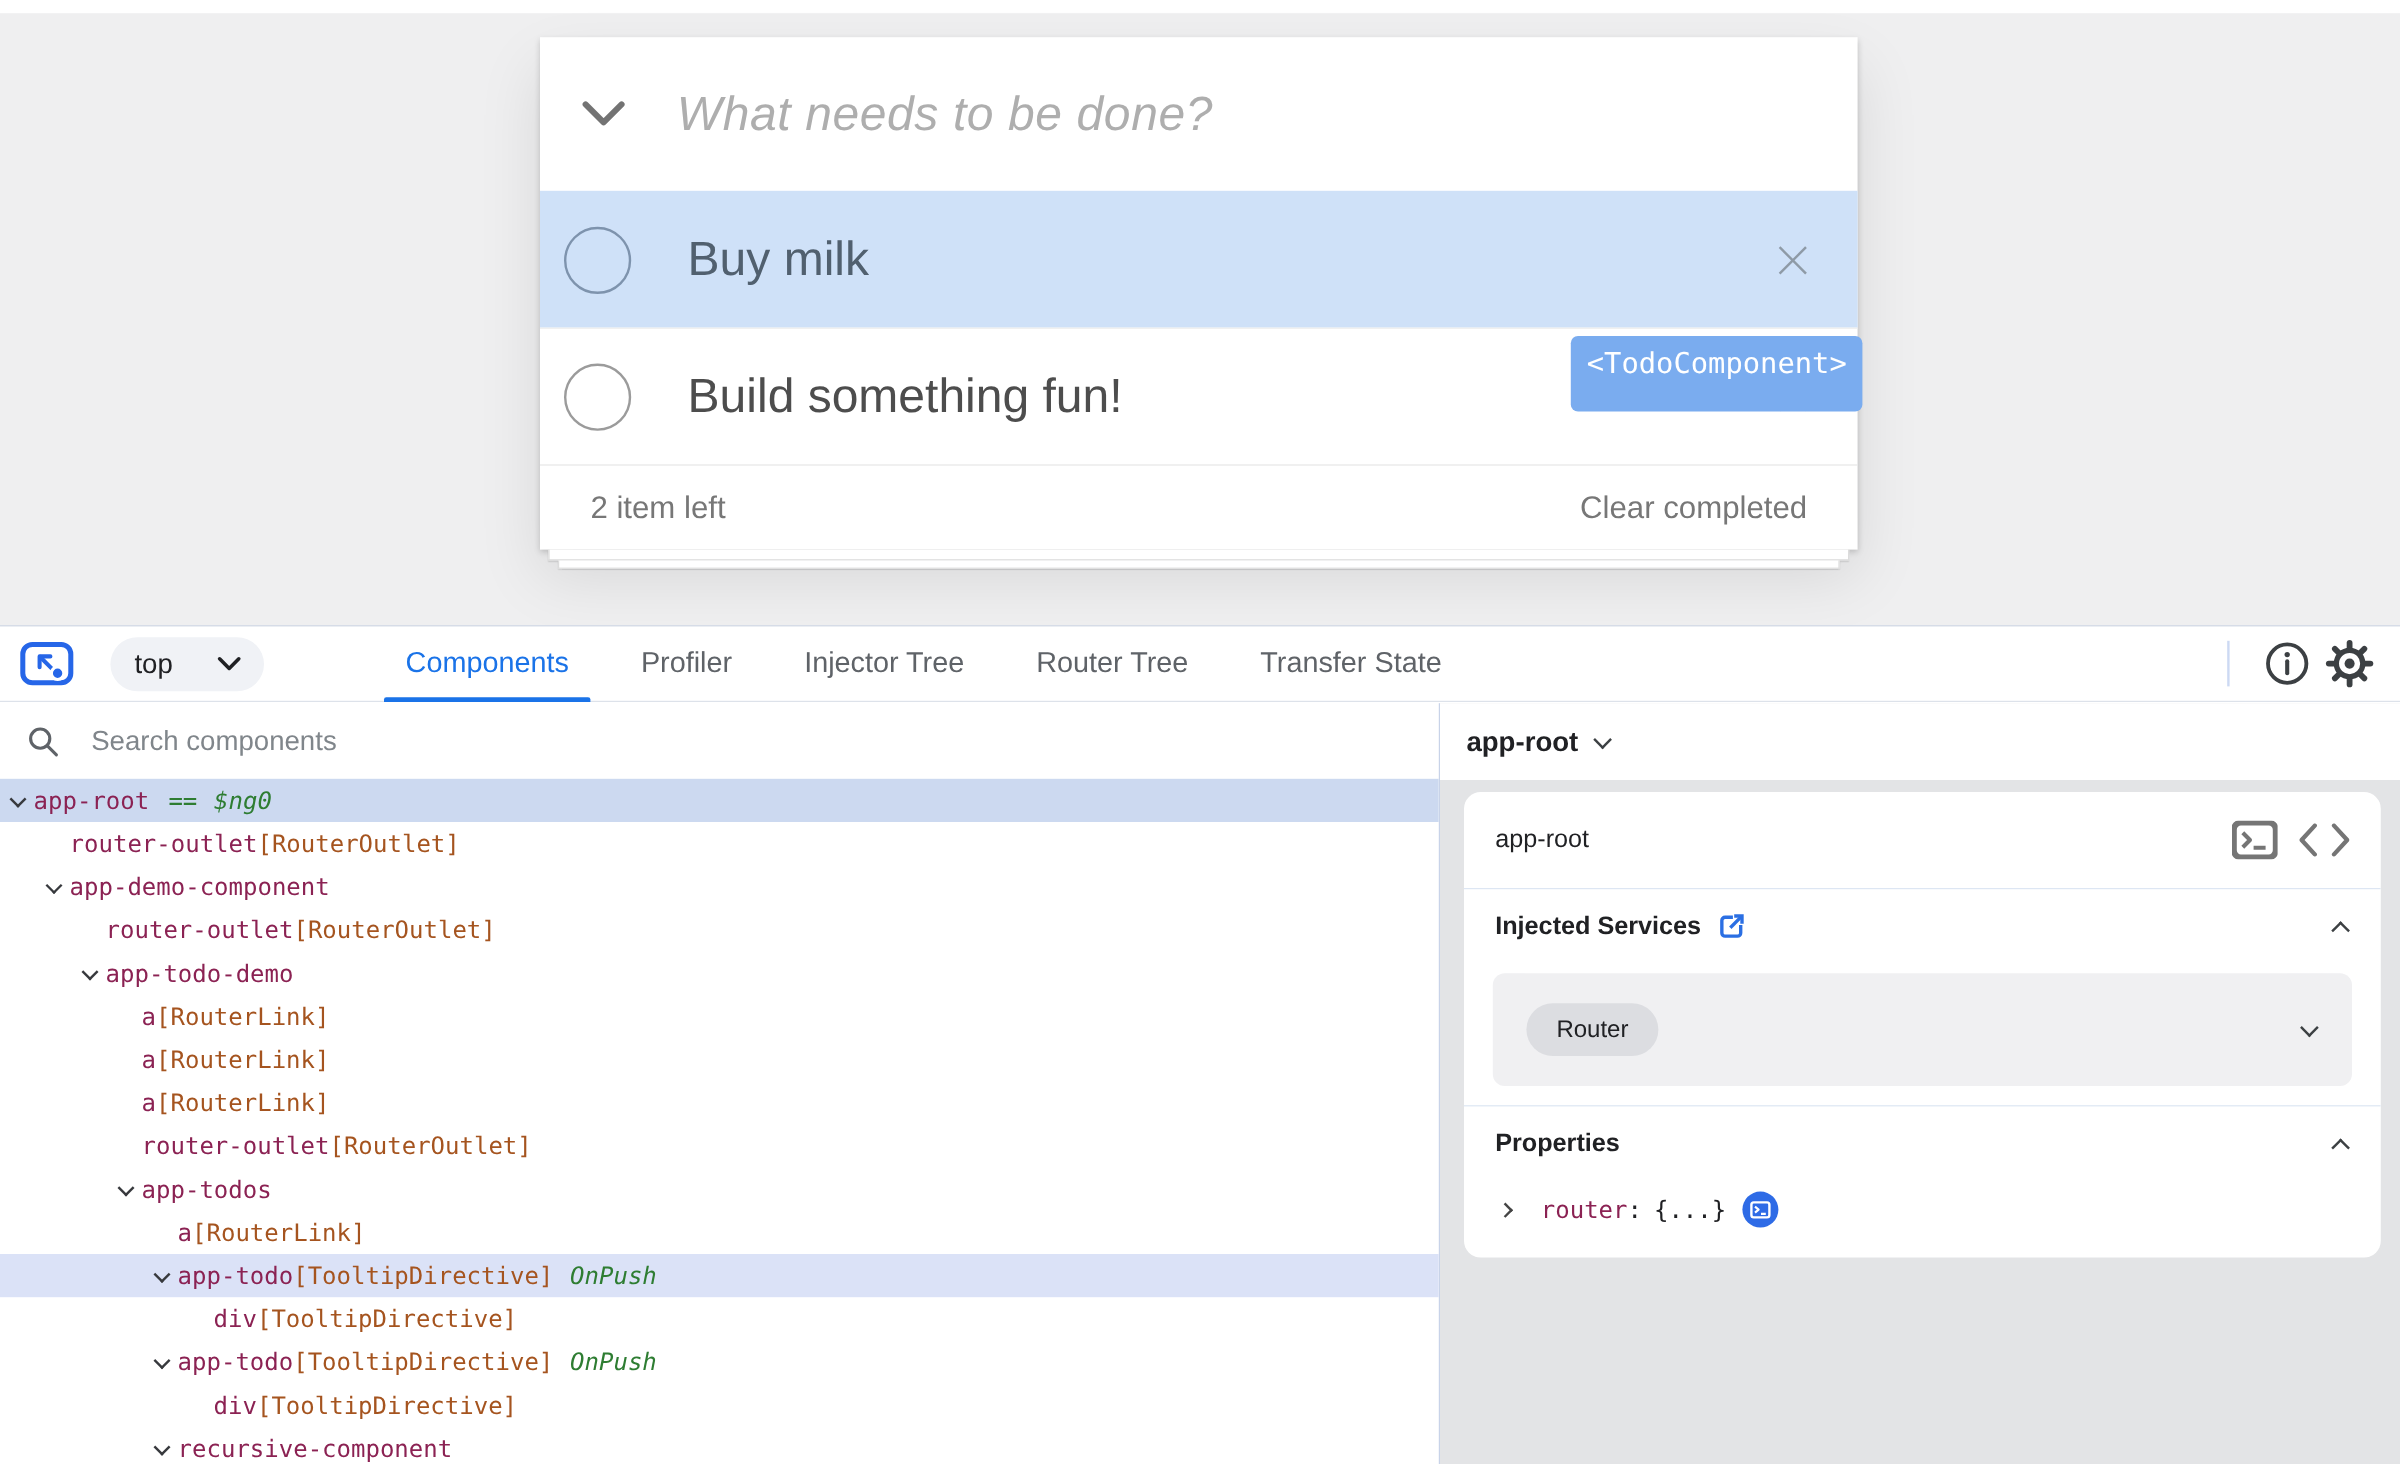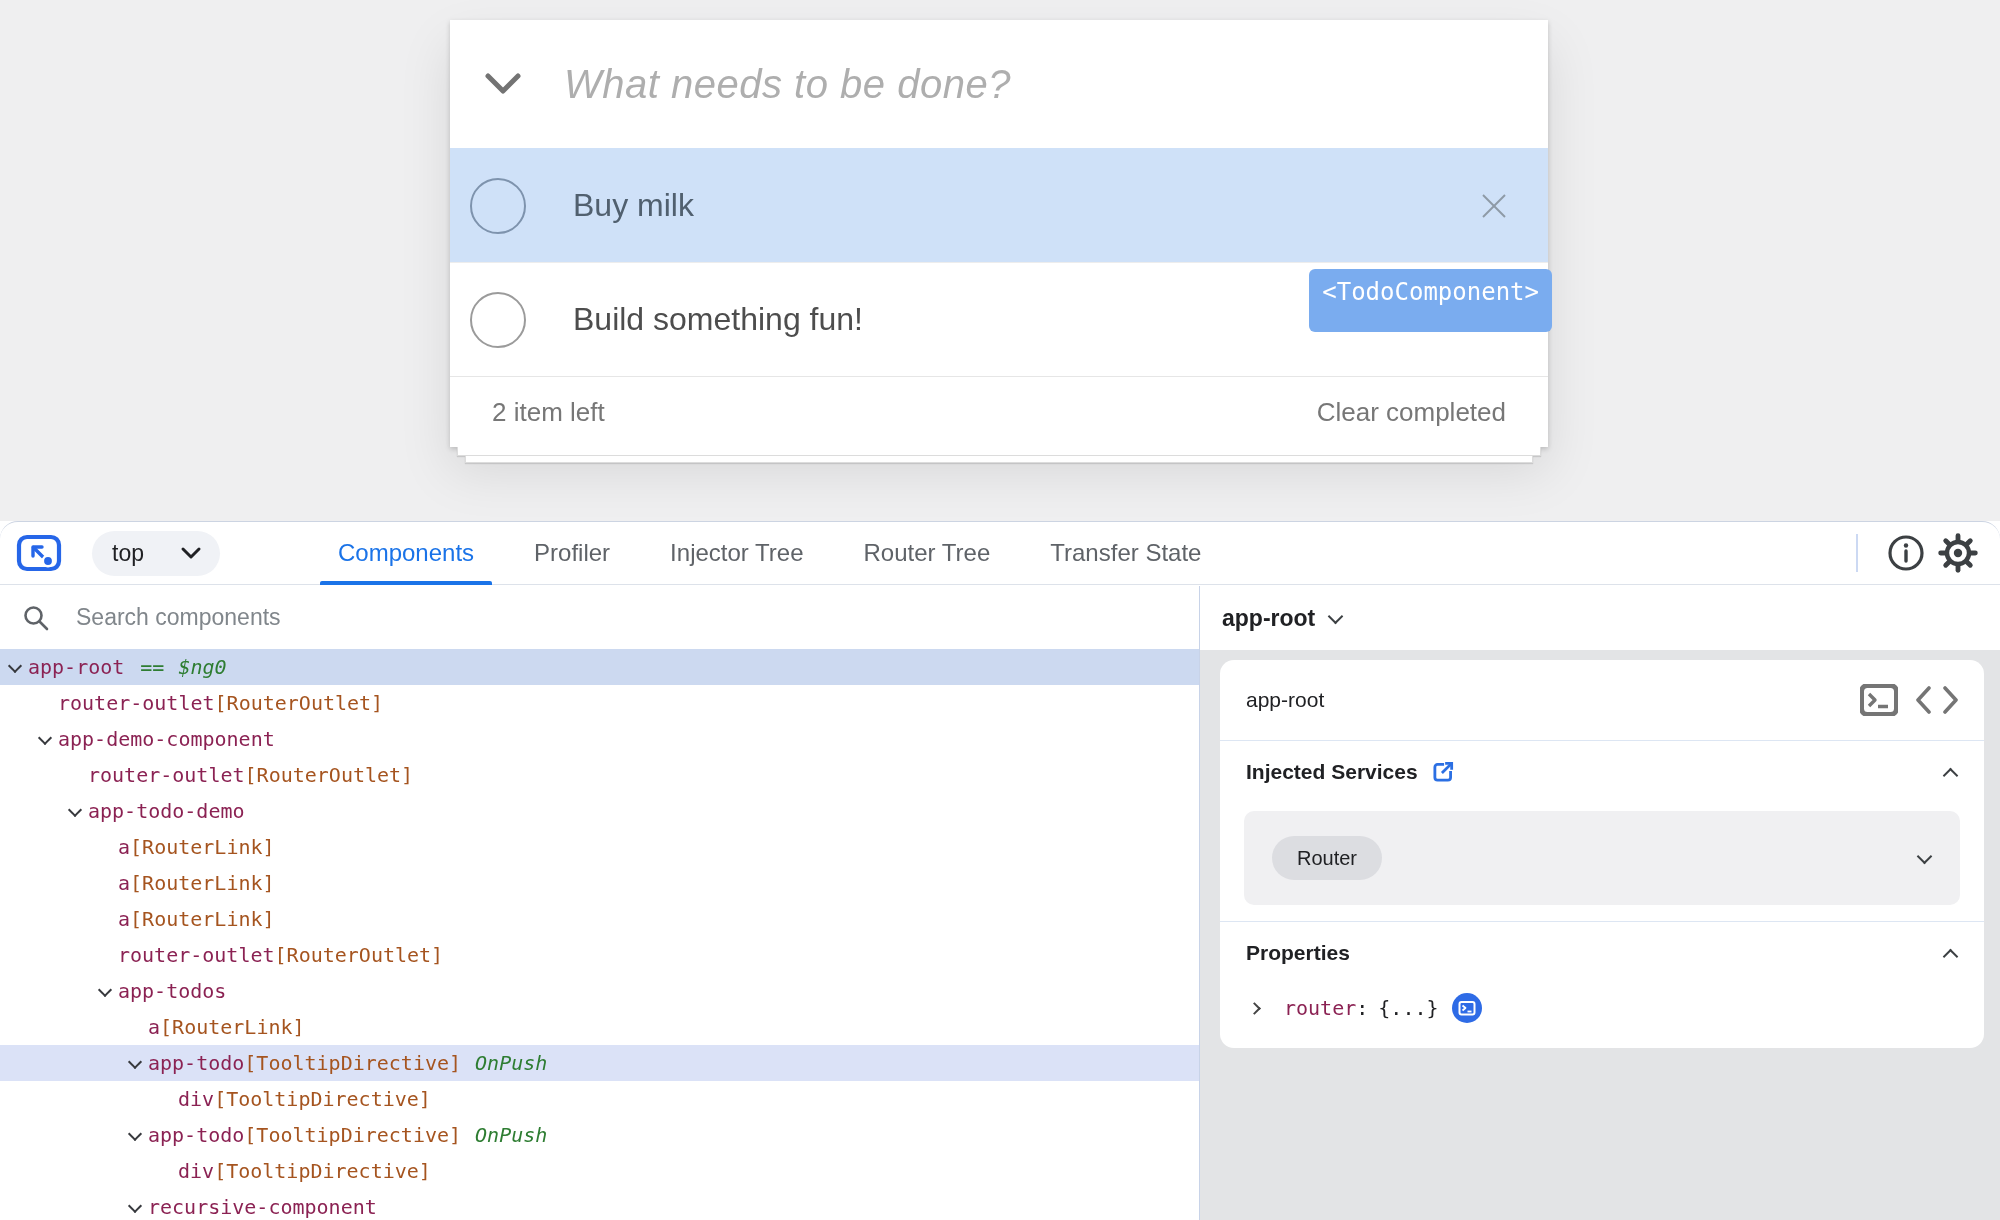--- a/index.html
+++ b/index.html
@@ -4,55 +4,55 @@
 <style>
   * { margin:0; padding:0; box-sizing:border-box; }
   html,body { width:2000px; height:1220px; }
   body {
     position:relative; overflow:hidden; background:#fff;
     font-family:"Liberation Sans", sans-serif; color:#202124;
     -webkit-font-smoothing:antialiased;
   }
 
   
-  .todo-stage { position:absolute; left:0; top:0; width:2000px; height:521px; background:#efeff0; }
+  .todo-stage { position:absolute; left:0; top:11px; width:2000px; height:521px; background:#efeff0; }
   .todo-card {
     position:absolute; left:450px; top:20px; width:1098px; background:#fff;
     box-shadow:0 2px 5px rgba(0,0,0,.18), 0 24px 50px rgba(0,0,0,.10);
   }
   .todo-header { height:128px; display:flex; align-items:center; }
   .toggle-all { width:86px; display:flex; justify-content:flex-end; padding-right:14px; cursor:pointer; }
   .todo-input {
     flex:1; border:none; outline:none; font-size:40px; height:70px; margin-left:28px;
     font-family:"Liberation Sans", sans-serif; color:#4d4d4d; background:transparent;
   }
   .todo-input::placeholder { font-style:italic; color:#aeaeae; font-weight:300; letter-spacing:.5px; }
   .todo-item { height:114px; display:flex; align-items:center; position:relative; border-top:1px solid #ededed; }
   .todo-item.highlight { background:var(--c-selection_overlay,#cfe1f8); border-top-color:transparent; }
   .todo-circle { width:56px; height:56px; border-radius:50%; border:2px solid #9b9b9b; margin-left:20px; flex:none; cursor:pointer; background:transparent; }
   .todo-item.highlight .todo-circle { border-color:#7e93ad; }
-  .todo-label { margin-left:47px; font-size:32px; color:#4d4d4d; font-weight:300; }
+  .todo-label { margin-left:47px; font-size:40px; color:#4d4d4d; font-weight:300; }
   .todo-item.highlight .todo-label { color:#51606f; }
   .close-x { position:absolute; right:38px; top:50%; transform:translateY(-50%); cursor:pointer; line-height:0; }
   .todo-footer {
     height:71px; border-top:1px solid #e6e6e6; display:flex; align-items:center;
     justify-content:space-between; padding:0 42px; color:#777; font-size:26px;
   }
   .clear-completed { cursor:pointer; }
   .sheet { position:absolute; background:#fff; border:1px solid #dcdcdc; border-top:none; box-shadow:0 1px 1px rgba(0,0,0,.12); }
   .sheet.s1 { left:7px; right:7px; bottom:-9px; height:9px; }
   .sheet.s2 { left:15px; right:15px; bottom:-16px; height:7px; }
   .todo-badge {
     position:absolute; right:-4px; top:249px; height:63px; padding:0 13px; z-index:6;
     background:var(--c-badge_bg,#7aacef); color:#fff; border-radius:6px;
     font-family:"DejaVu Sans Mono", monospace; font-size:24px; line-height:46px;text-align:center;
   }
 
   
-  .devtools { position:absolute; left:0; top:521px; width:2000px; bottom:0; background:#fff; border-top:1px solid #ccd4e2;border-radius:18px; }
+  .devtools { position:absolute; left:0; top:521px; width:2000px; bottom:0; background:#fff; border-top:1px solid #ccd4e2; }
   .toolbar { height:63px; display:flex; align-items:center; border-bottom:1px solid #dde2ea; padding-left:8px; }
   .inspect-btn { width:62px; height:56px; display:flex; align-items:center; justify-content:center; cursor:pointer; }
   .frame-pill {
     margin-left:22px; width:128px; height:45px; border-radius:23px; background:#f0f2f6;
     display:flex; align-items:center; justify-content:space-between; padding:0 18px 0 20px;
     font-size:23px; color:#202124; cursor:pointer;
   }
   .tabs { margin-left:100px; display:flex; height:63px; }
   .tab {
     position:relative; display:flex; align-items:center; padding:0 18px; font-size:24px;

